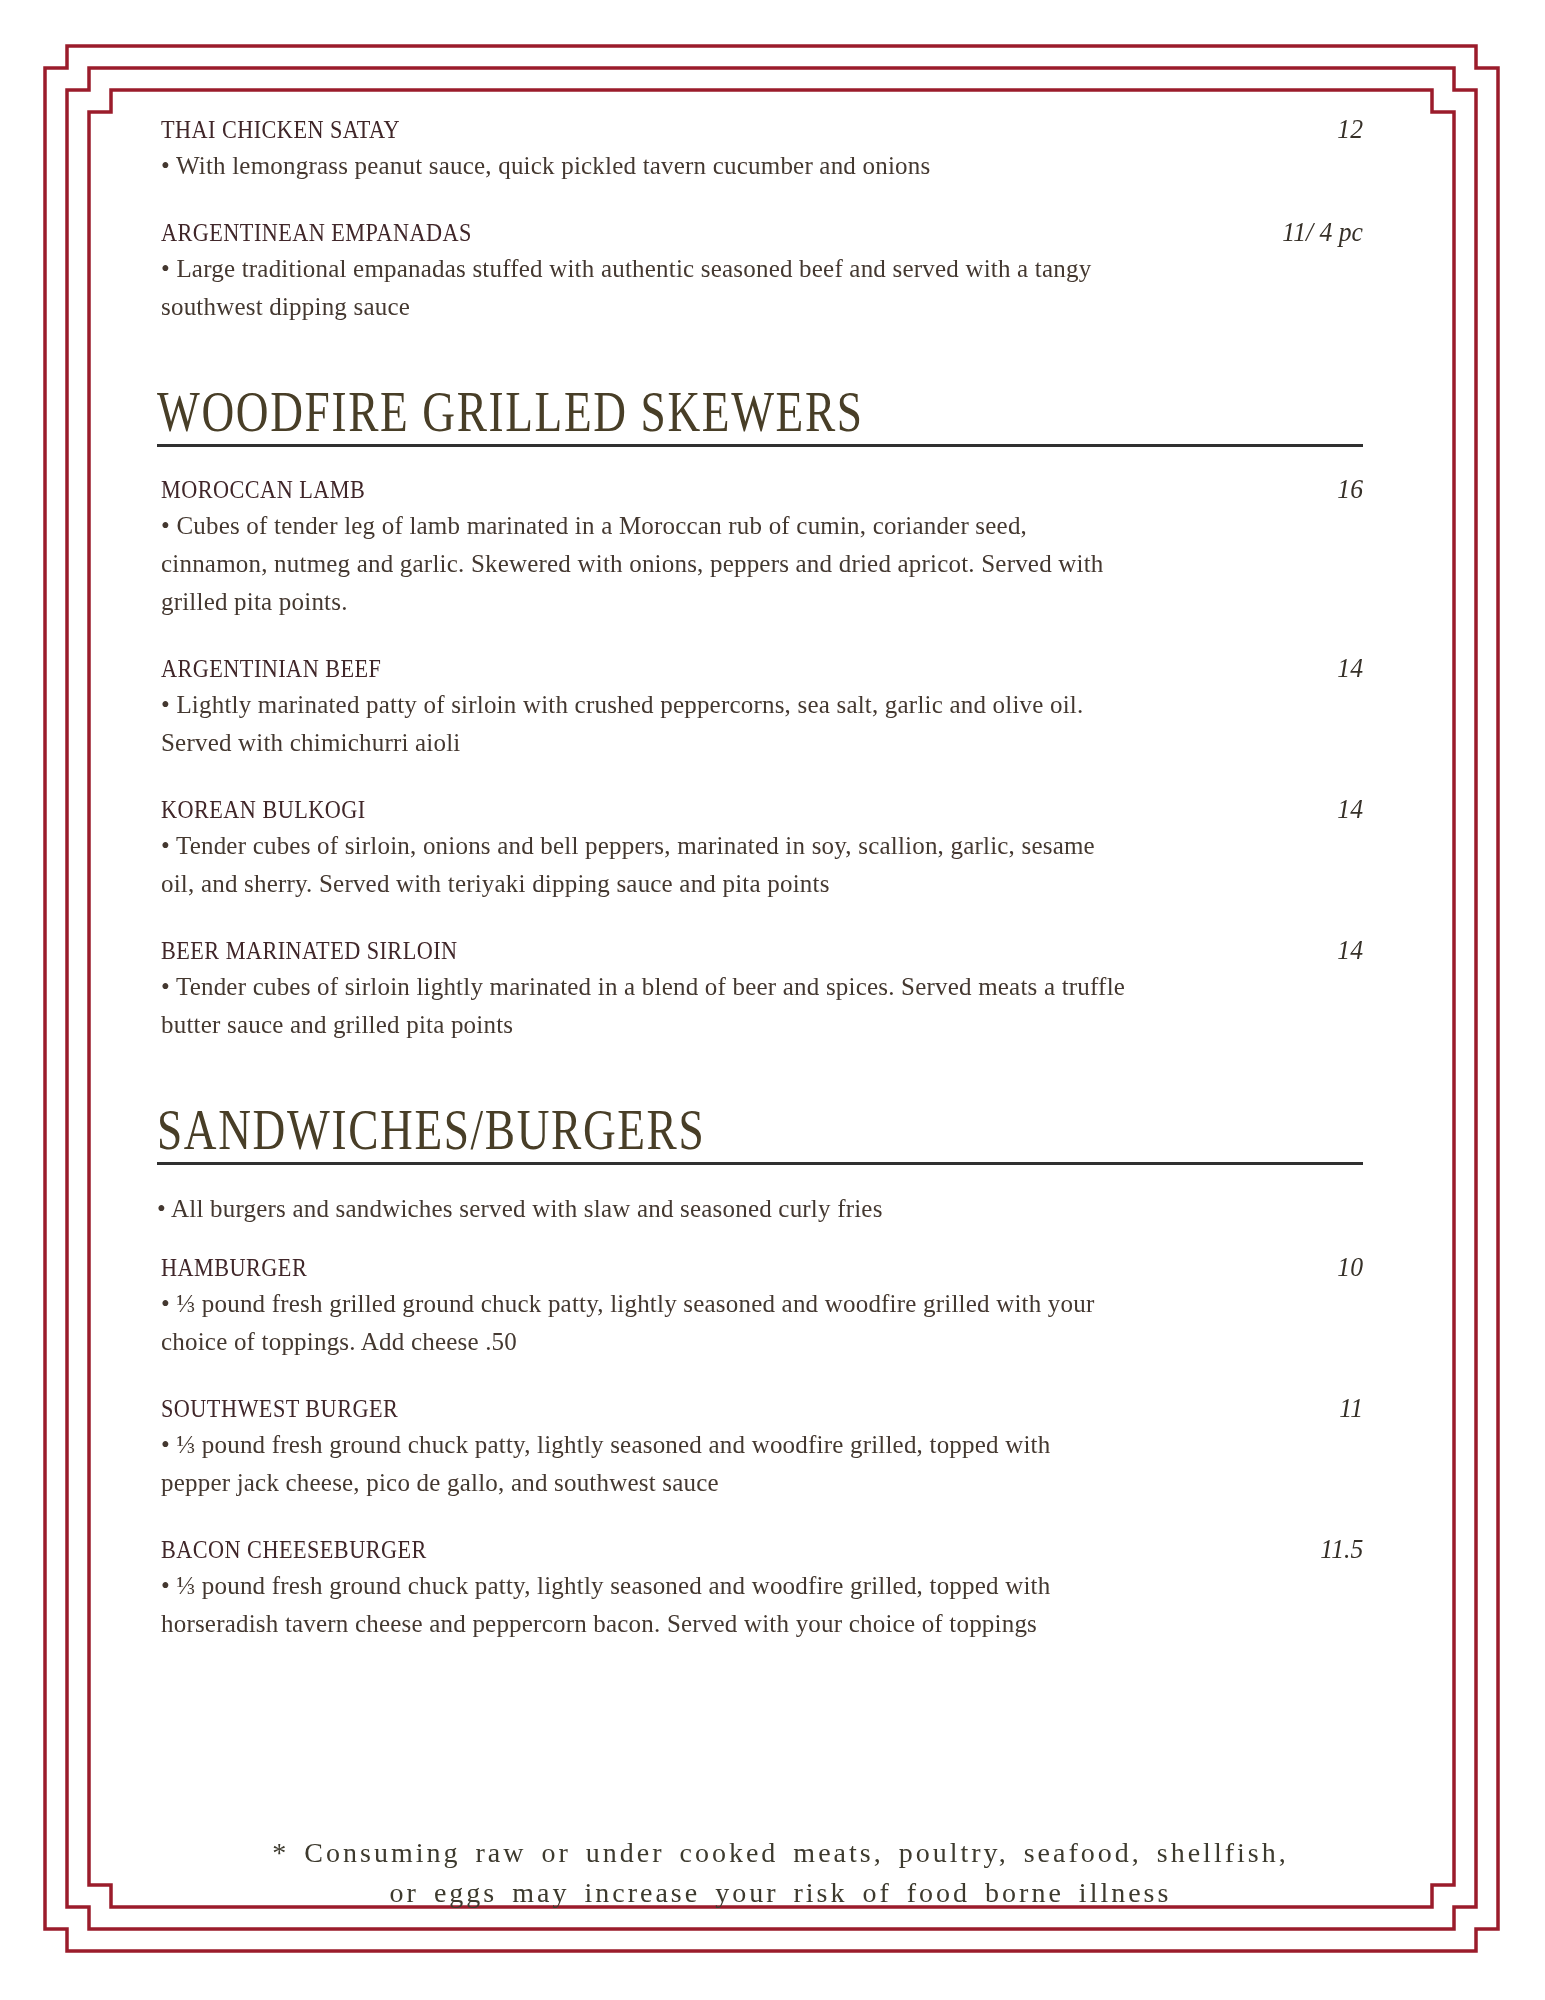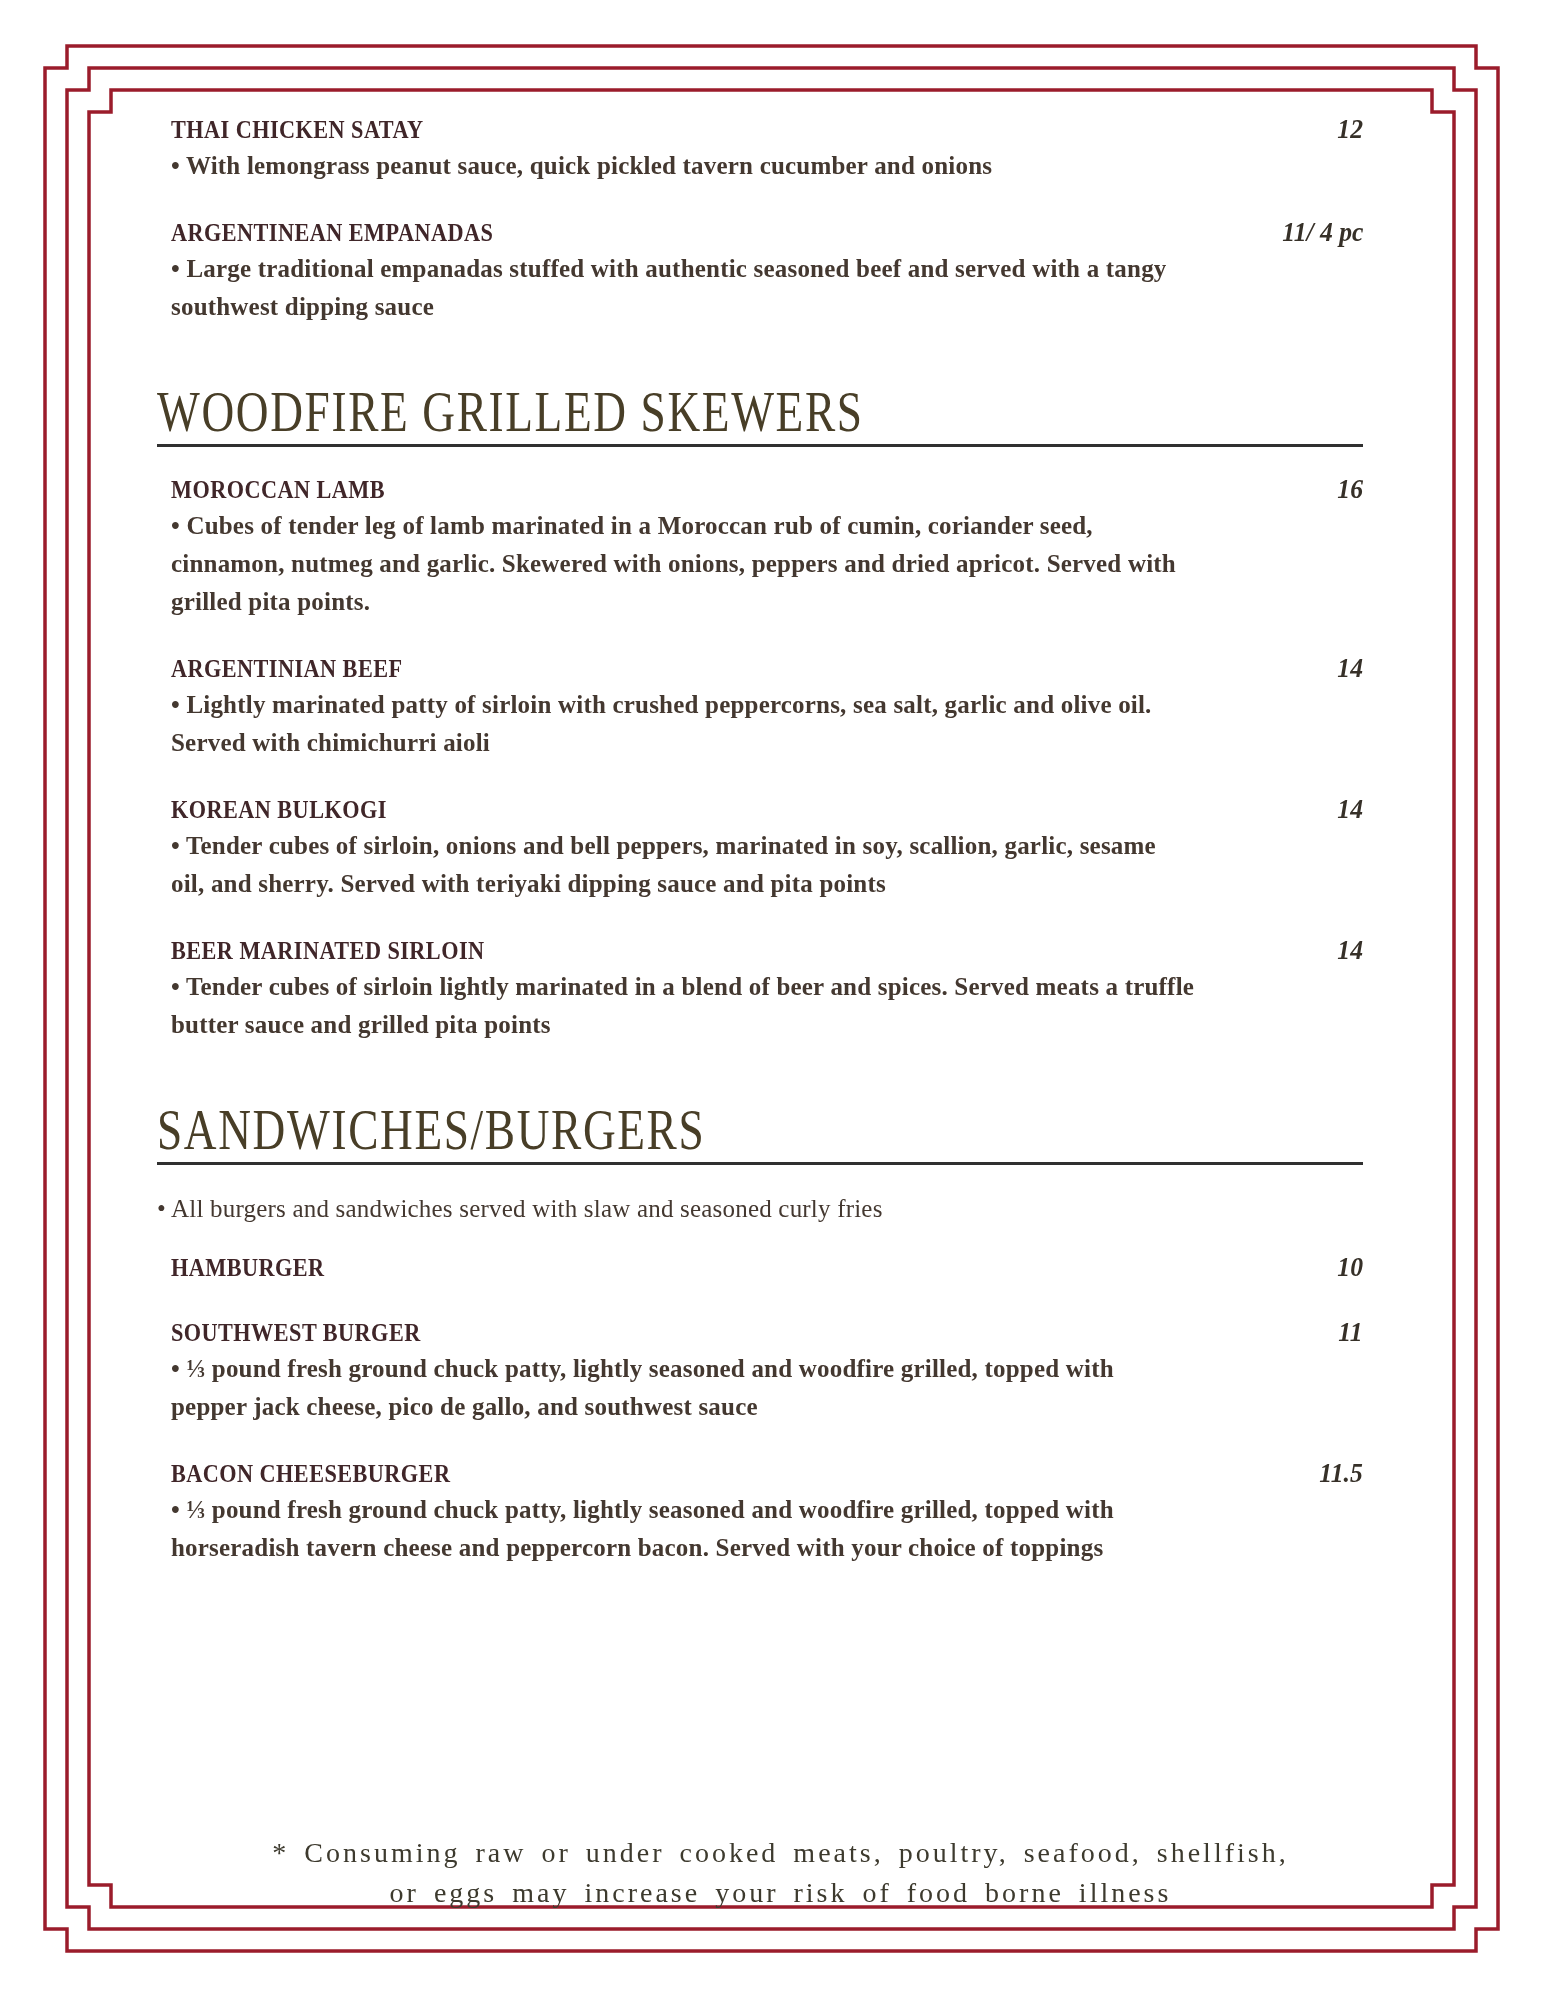--- a/index.html
+++ b/index.html
@@ -4,21 +4,21 @@
 <style>
   html,body { margin:0; padding:0; background:#e8e8e8; }
   .page {
     position:relative; width:1545px; height:2000px;
     background:#ffffff; overflow:hidden;
     font-family:"Liberation Serif", serif;
   }
   .border-svg { position:absolute; left:0; top:0; width:1545px; height:2000px; }
   .content { position:absolute; left:157px; top:112px; width:1206px; }
 
-  .item { margin:0 0 30px 14px;font-weight:bold; }
+  .item { margin:0 0 30px 4px; }
   .row { display:flex; justify-content:space-between; align-items:baseline; line-height:35px; }
   .iname {
     font-size:25px; color:#402629; letter-spacing:0.5px; white-space:pre;
     transform:scaleX(0.89); transform-origin:0 60%;
   }
   .iprice {
     font-style:italic; font-size:27px; color:#363028; white-space:pre;
     transform:scaleX(0.95); transform-origin:100% 60%;
   }
   .desc {
@@ -113,20 +113,22 @@
     <h2 class="sect">SANDWICHES/BURGERS</h2>
     <div class="rule"></div>
 
     <p class="desc note">• All burgers and sandwiches served with slaw and seasoned curly fries</p>
 
     <article class="item">
       <div class="row">
         <span class="iname">HAMBURGER</span>
         <span class="iprice">10</span>
       </div>
+      <p class="desc">• ⅓ pound fresh grilled ground chuck patty, lightly seasoned and woodfire grilled with your
+choice of toppings. Add cheese .50</p>
     </article>
 
     <article class="item">
       <div class="row">
         <span class="iname">SOUTHWEST BURGER</span>
         <span class="iprice">11</span>
       </div>
       <p class="desc">• ⅓ pound fresh ground chuck patty, lightly seasoned and woodfire grilled, topped with
 pepper jack cheese, pico de gallo, and southwest sauce</p>
     </article>

